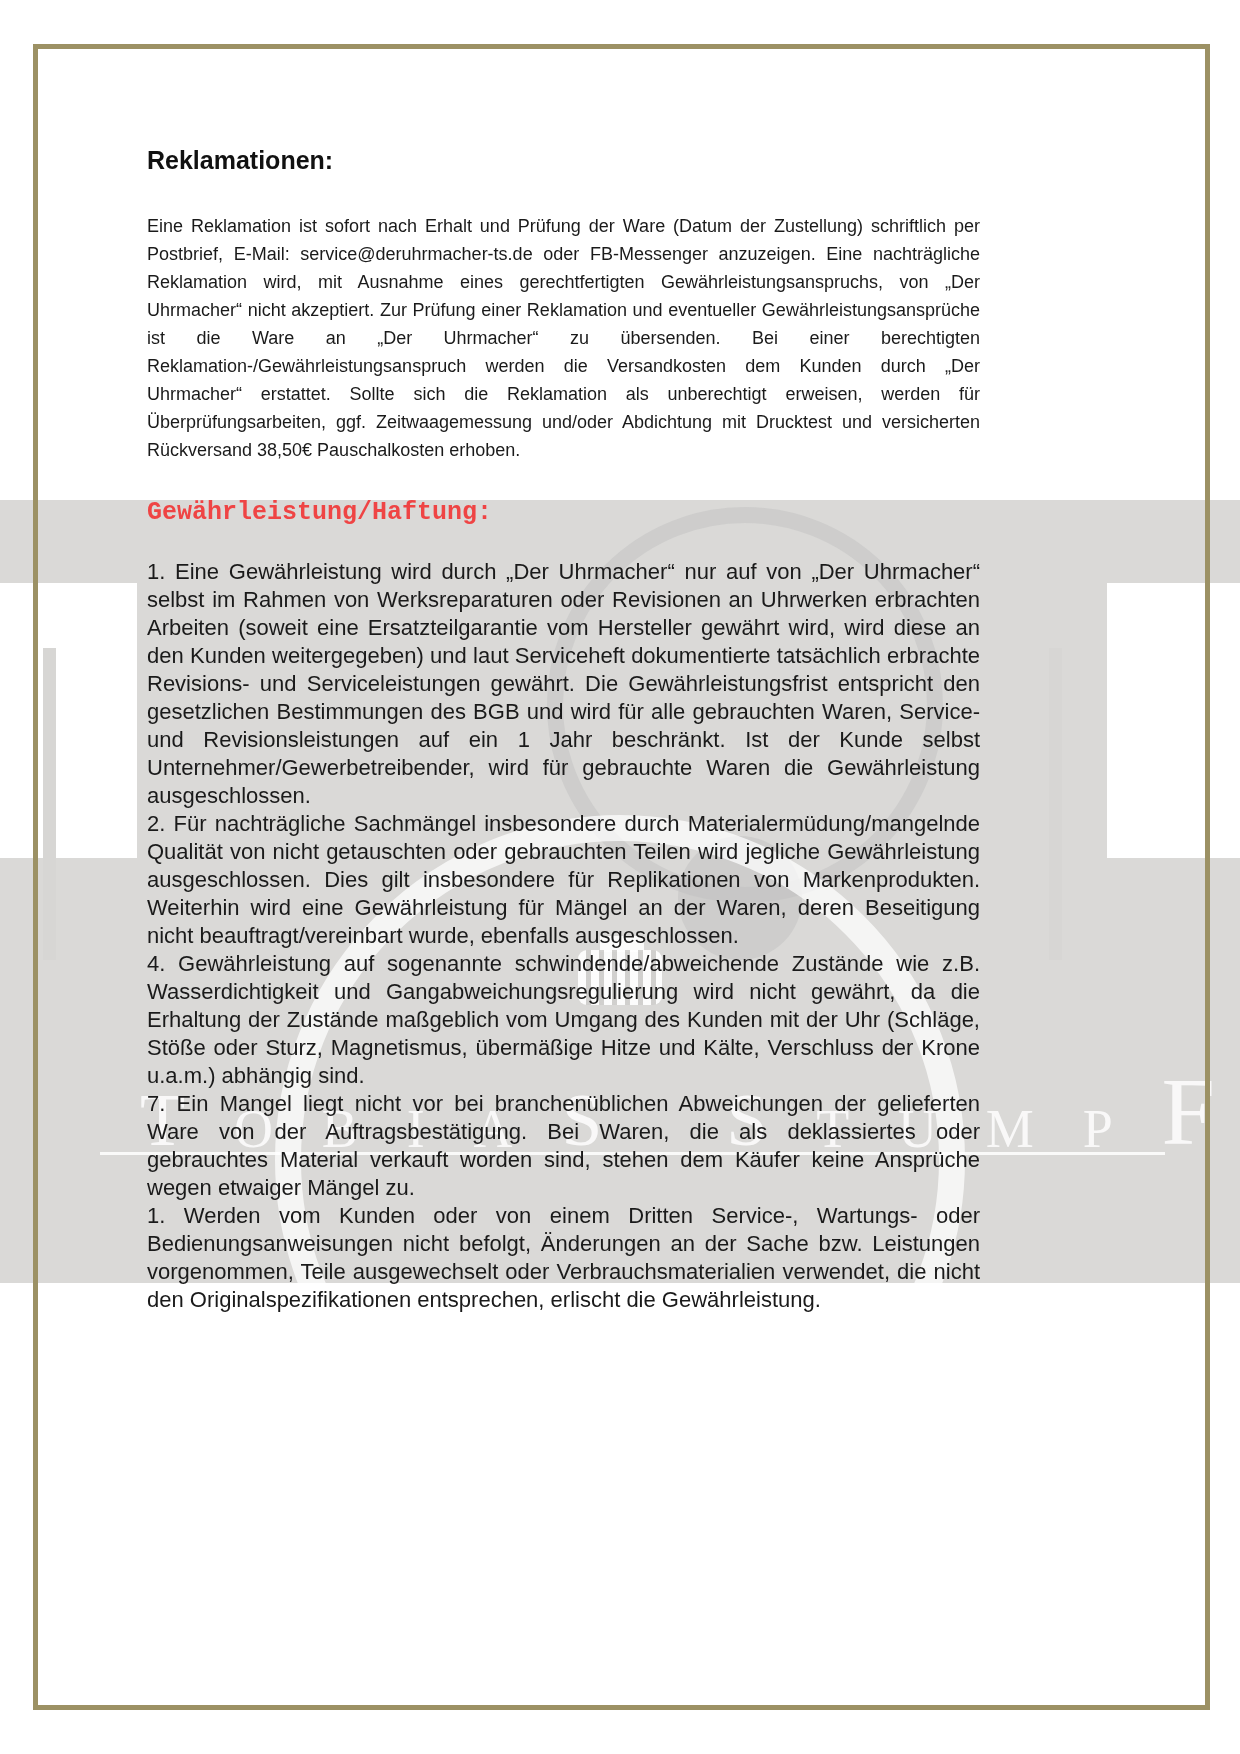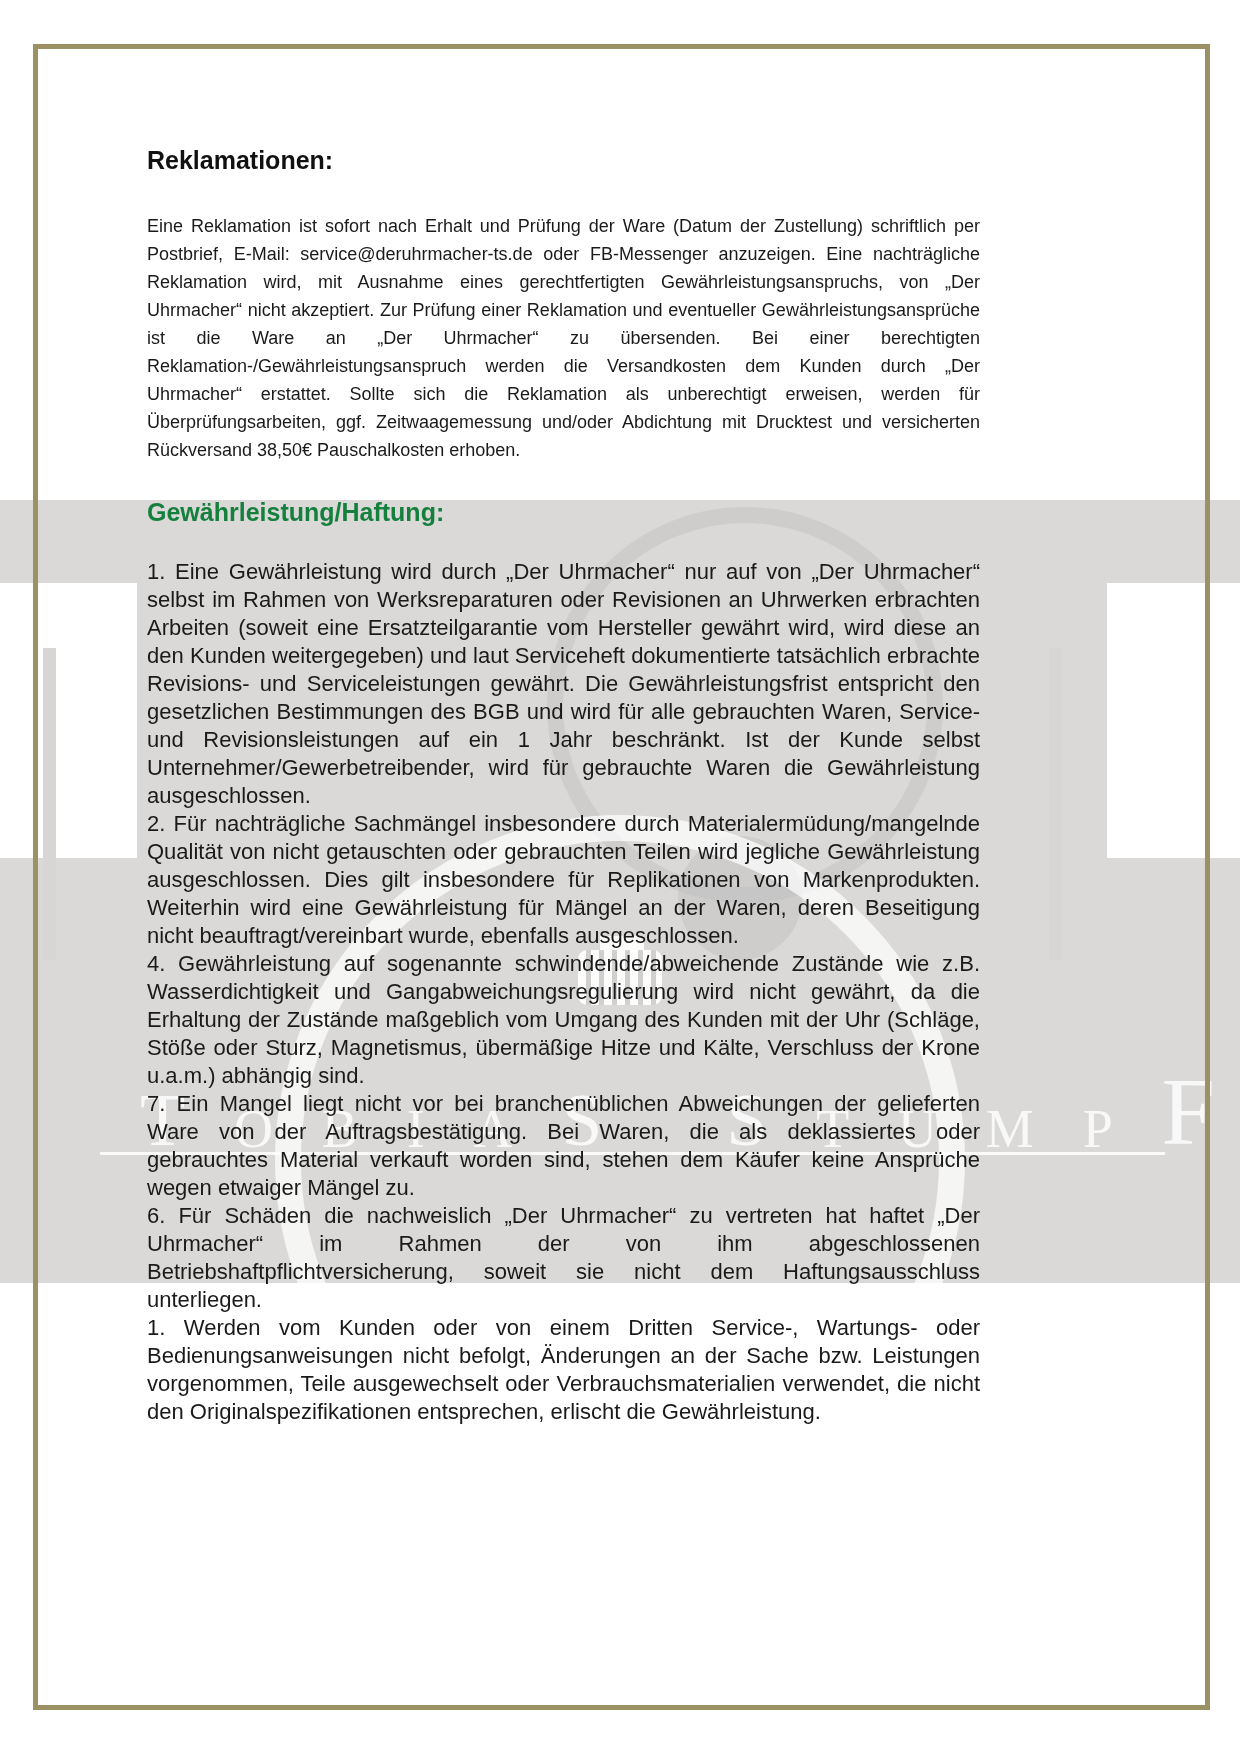--- a/index.html
+++ b/index.html
@@ -34,21 +34,21 @@
            text-transform:uppercase;line-height:.78;white-space:nowrap;}
   .wm-brand .sm{font-size:54px;}
   .wm-brand .big{font-size:74px;}
   .wm-brand .xl{font-size:96px;}
   .wm-space{width:26px;}
   .wm-line{position:absolute;left:100px;top:1152px;width:1065px;height:3px;background:rgba(255,255,255,.85);}
 
   
   .content{position:absolute;inset:0;z-index:2;padding-left:20px;}
   .h1{position:absolute;left:147px;top:146px;font-size:25px;font-weight:700;color:#111;}
-  .h2{position:absolute;left:147px;top:498px;font-size:25px;font-weight:700;color:#15803d;}
+  .h2{position:absolute;left:147px;top:498px;font-size:25px;font-weight:700;color:#ef4444;font-family:Liberation Mono, monospace;}
   .para{position:absolute;left:147px;top:212px;width:833px;font-size:18px;line-height:28px;
         text-align:justify;margin:0;}
   .list{position:absolute;left:147px;top:558px;width:833px;font-size:22px;line-height:28px;}
   .list p{margin:0;text-align:justify;}
   .pagenum{position:absolute;left:0;top:1650px;width:1240px;text-align:center;
         font-size:23px;font-weight:700;letter-spacing:1px;color:#111;}
 </style>
 </head>
 <body>
 
@@ -90,19 +90,18 @@
 
     <p class="para">Eine Reklamation ist sofort nach Erhalt und Prüfung der Ware (Datum der Zustellung) schriftlich per Postbrief, E-Mail: service@deruhrmacher-ts.de oder FB-Messenger anzuzeigen. Eine nachträgliche Reklamation wird, mit Ausnahme eines gerechtfertigten Gewährleistungsanspruchs, von „Der Uhrmacher“ nicht akzeptiert. Zur Prüfung einer Reklamation und eventueller Gewährleistungsansprüche ist die Ware an „Der Uhrmacher“ zu übersenden. Bei einer berechtigten Reklamation-/Gewährleistungsanspruch werden die Versandkosten dem Kunden durch „Der Uhrmacher“ erstattet. Sollte sich die Reklamation als unberechtigt erweisen, werden für Überprüfungsarbeiten, ggf. Zeitwaagemessung und/oder Abdichtung mit Drucktest und versicherten Rückversand 38,50€ Pauschalkosten erhoben.</p>
 
     <div class="h2">Gewährleistung/Haftung:</div>
 
     <div class="list">
       <p>1. Eine Gewährleistung wird durch „Der Uhrmacher“ nur auf von „Der Uhrmacher“ selbst im Rahmen von Werksreparaturen oder Revisionen an Uhrwerken erbrachten Arbeiten (soweit eine Ersatzteilgarantie vom Hersteller gewährt wird, wird diese an den Kunden weitergegeben) und laut Serviceheft dokumentierte tatsächlich erbrachte Revisions- und Serviceleistungen gewährt. Die Gewährleistungsfrist entspricht den gesetzlichen Bestimmungen des BGB und wird für alle gebrauchten Waren, Service- und Revisionsleistungen auf ein 1 Jahr beschränkt. Ist der Kunde selbst Unternehmer/Gewerbetreibender, wird für gebrauchte Waren die Gewährleistung ausgeschlossen.</p>
       <p>2. Für nachträgliche Sachmängel insbesondere durch Materialermüdung/mangelnde Qualität von nicht getauschten oder gebrauchten Teilen wird jegliche Gewährleistung ausgeschlossen. Dies gilt insbesondere für Replikationen von Markenprodukten. Weiterhin wird eine Gewährleistung für Mängel an der Waren, deren Beseitigung nicht beauftragt/vereinbart wurde, ebenfalls ausgeschlossen.</p>
       <p>4. Gewährleistung auf sogenannte schwindende/abweichende Zustände wie z.B. Wasserdichtigkeit und Gangabweichungsregulierung wird nicht gewährt, da die Erhaltung der Zustände maßgeblich vom Umgang des Kunden mit der Uhr (Schläge, Stöße oder Sturz, Magnetismus, übermäßige Hitze und Kälte, Verschluss der Krone u.a.m.) abhängig sind.</p>
       <p>7. Ein Mangel liegt nicht vor bei branchenüblichen Abweichungen der gelieferten Ware von der Auftragsbestätigung. Bei Waren, die als deklassiertes oder gebrauchtes Material verkauft worden sind, stehen dem Käufer keine Ansprüche wegen etwaiger Mängel zu.</p>
-      <p>6. Für Schäden die nachweislich „Der Uhrmacher“ zu vertreten hat haftet „Der Uhrmacher“ im Rahmen der von ihm abgeschlossenen Betriebshaftpflichtversicherung, soweit sie nicht dem Haftungsausschluss unterliegen.</p>
       <p>1. Werden vom Kunden oder von einem Dritten Service-, Wartungs- oder Bedienungsanweisungen nicht befolgt, Änderungen an der Sache bzw. Leistungen vorgenommen, Teile ausgewechselt oder Verbrauchsmaterialien verwendet, die nicht den Originalspezifikationen entsprechen, erlischt die Gewährleistung.</p>
     </div>
   </main>
 
 
 </div>
 
 </body></html>

